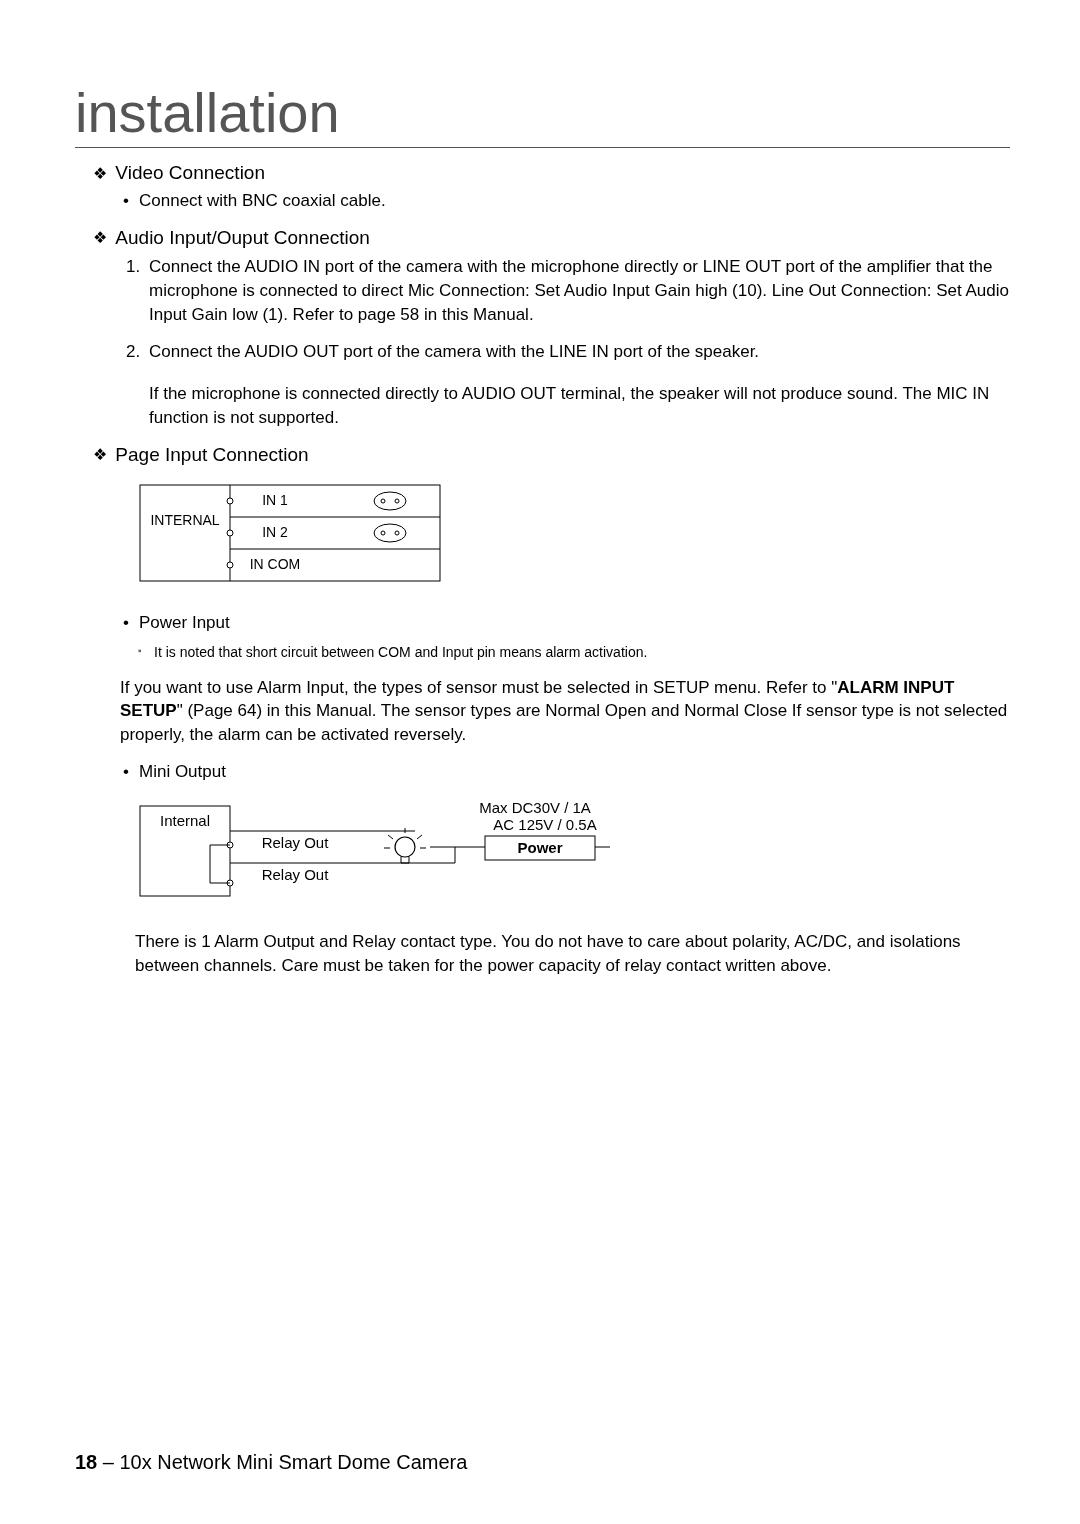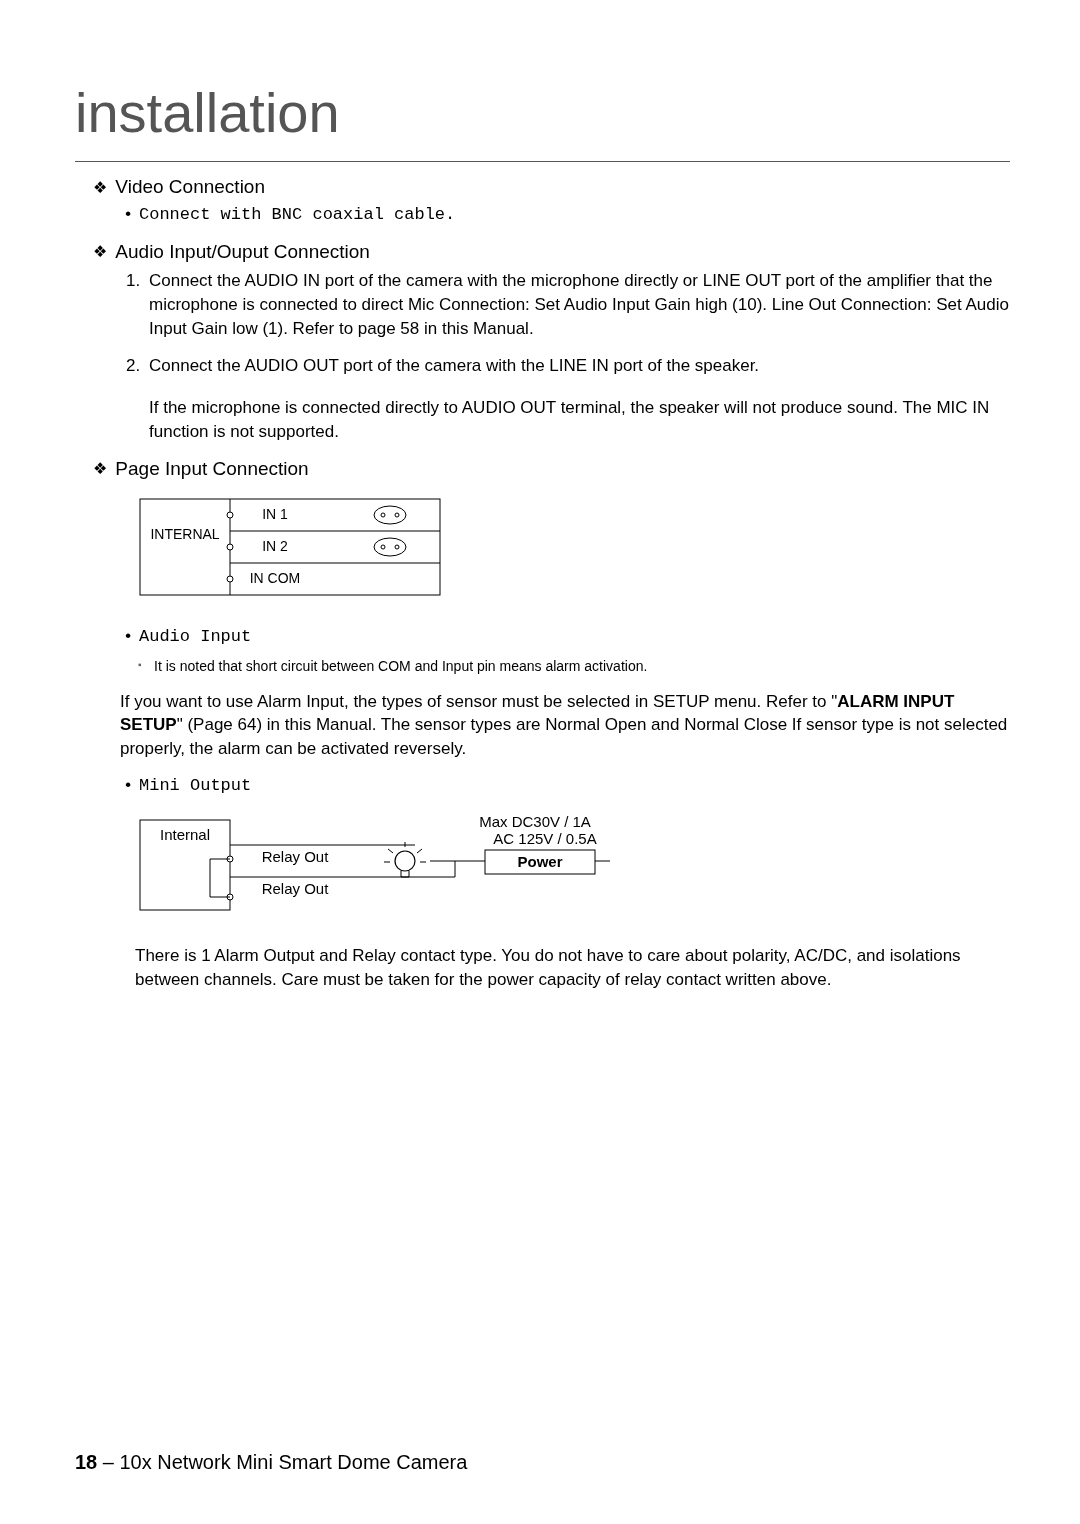--- a/index.html
+++ b/index.html
@@ -11,21 +11,21 @@
       color: #000;
       position: relative;
       padding: 80px 70px 40px 75px;
     }
     .page-title {
       font-size: 56px;
       font-weight: 300;
       letter-spacing: 0px;
       color: #555;
       border-bottom: 1px solid #555;
-      padding-bottom: 16px;
+      padding-bottom: 2px;
       margin-bottom: 11px;
       font-family: "Helvetica Neue", Arial, sans-serif;
     }
     .section-heading {
       font-size: 19px;
       font-weight: normal;
       margin-left: 18px;
       margin-bottom: 6px;
       margin-top: 14px;
       display: flex;
@@ -33,21 +33,20 @@
       gap: 8px;
     }
     .section-heading::before {
       content: "❖";
       font-size: 16px;
     }
     .bullet-list {
       list-style: none;
       margin-left: 48px;
       margin-bottom: 8px;
-      font-family: Liberation Mono, monospace;
     }
     .bullet-list > li {
       font-size: 17px;
       line-height: 1.35;
       margin-bottom: 4px;
       position: relative;
       padding-left: 16px;
     }
     .bullet-list > li::before {
       content: "•";
@@ -151,21 +150,21 @@
     <circle cx="22" cy="8" r="2" fill="none" stroke="#000"></circle>
   </g>
   <g transform="translate(240,45)">
     <ellipse cx="15" cy="8" rx="16" ry="9" fill="none" stroke="#000"></ellipse>
     <circle cx="8" cy="8" r="2" fill="none" stroke="#000"></circle>
     <circle cx="22" cy="8" r="2" fill="none" stroke="#000"></circle>
   </g>
 </svg>
 
 <ul class="bullet-list">
-  <li>Audio Input</li>
+  <li>Power Input</li>
 </ul>
 <div class="sub-note">It is noted that short circuit between COM and Input pin means alarm activation.</div>
 
 <p class="para">
   <span>If you want to use Alarm Input, the types of sensor must be selected in SETUP menu. Refer to "</span><span class="bold">ALARM INPUT SETUP</span><span>" (Page 64) in this Manual. The sensor types are Normal Open and Normal Close If sensor type is not selected properly, the alarm can be activated reversely.</span>
 </p>
 
 <ul class="bullet-list">
   <li>Mini Output</li>
 </ul>

